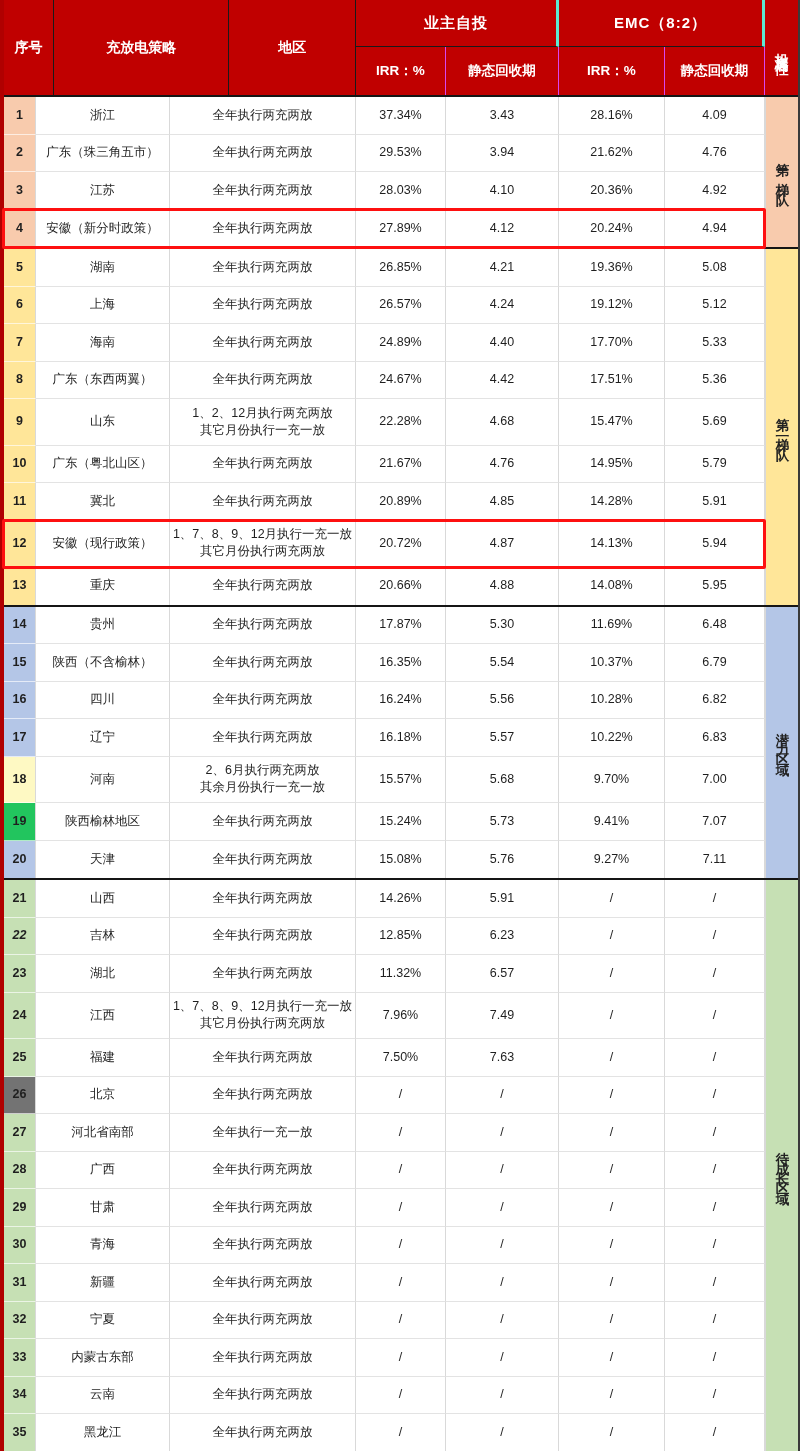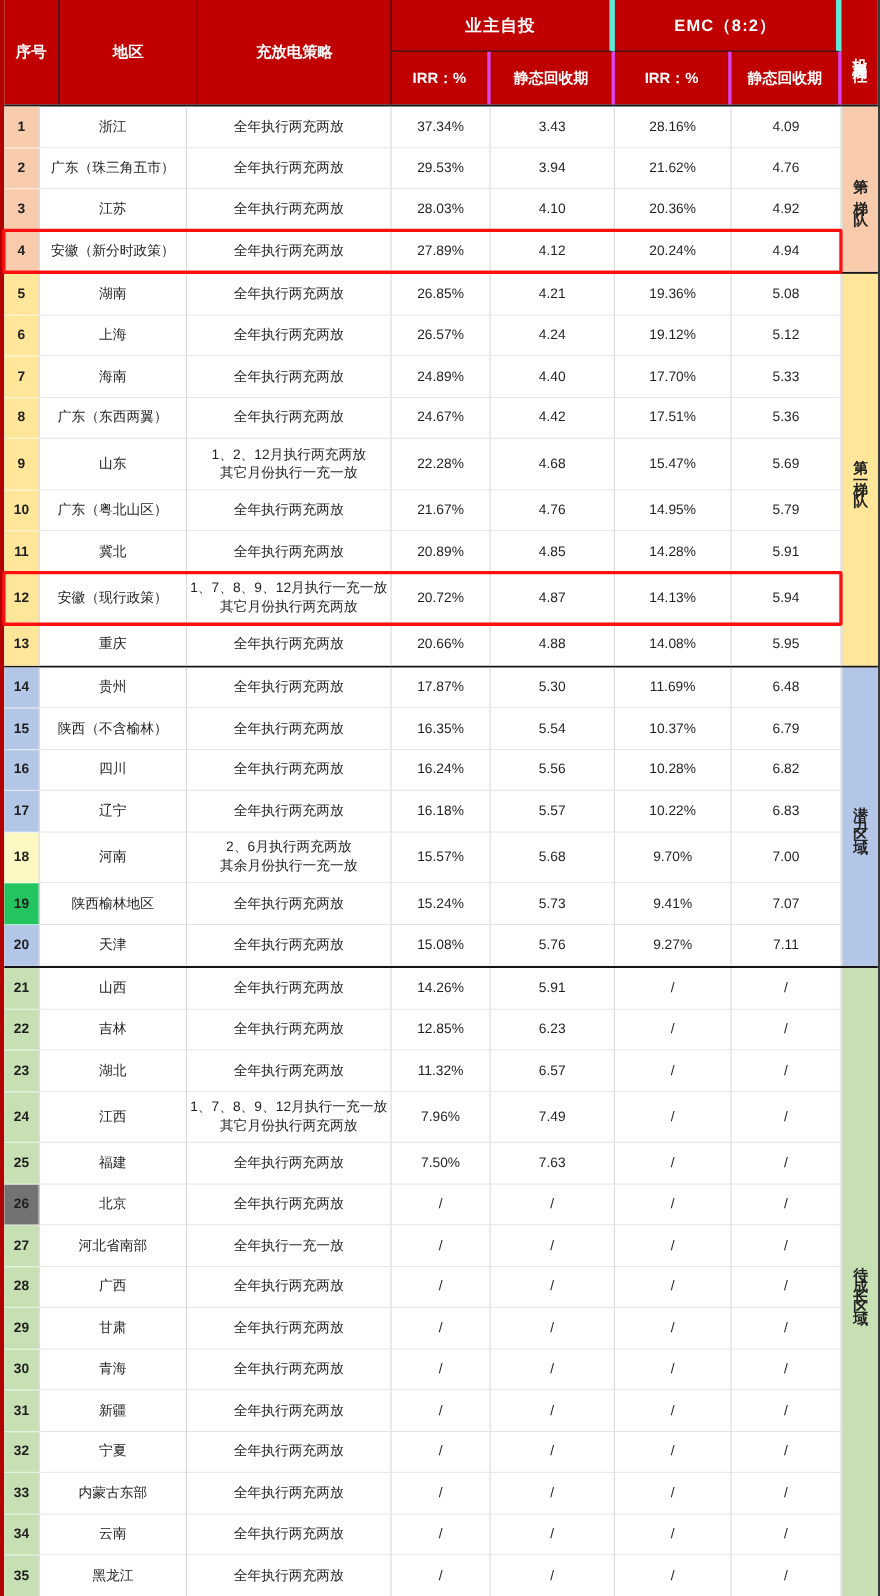--- a/index.html
+++ b/index.html
@@ -30,27 +30,27 @@
     line-height:1.45;
   }
   .c-no{ width:52px; padding:0 6px; }
   .c-region{ width:134px; }
   .c-strategy{ width:186px; }
   .hgroup{ display:flex; flex-direction:column; }
   .hgroup.owner{ width:203px; }
   .hgroup.emc{ width:206px; }
   .hgroup-title{
     height:47px; display:flex; align-items:center; justify-content:center;
-    border-bottom:1px solid #1a1a1a; border-right:5px solid #5eead4;
+    border-bottom:1px solid #1a1a1a; border-right:3px solid #5eead4;
     font-size:15px; letter-spacing:1px;
   }
   .hgroup-subs{ display:flex; flex:1; }
   .hsub{
     display:flex; align-items:center; justify-content:center;
-    border-right:3px solid #d946ef;
+    border-right:1px solid #d946ef;
     font-size:13.5px;
   }
   .owner .hsub.s1{ width:90px; } .owner .hsub.s2{ width:113px; }
   .emc .hsub.s1{ width:106px; } .emc .hsub.s2{ width:100px; }
   .c-attr-h{
     width:33px; border-right:none;
     writing-mode:vertical-rl; text-orientation:upright;
     letter-spacing:3px; font-size:13.5px;
   }
 
@@ -95,22 +95,22 @@
     z-index:5; pointer-events:none;
   }
 </style>
 </head>
 <body>
 
 <div class="table-wrap">
 
   <div class="thead">
     <div class="hcell c-no">序号</div>
+    <div class="hcell c-strategy">充放电策略</div>
     <div class="hcell c-region">地区</div>
-    <div class="hcell c-strategy">充放电策略</div>
 
     <div class="hgroup owner">
       <div class="hgroup-title">业主自投</div>
       <div class="hgroup-subs">
         <div class="hsub s1">IRR：%</div>
         <div class="hsub s2">静态回收期</div>
       </div>
     </div>
 
     <div class="hgroup emc">
@@ -372,21 +372,21 @@
     <div class="cell b-region">山西</div>
     <div class="cell b-strategy">
               <div>全年执行两充两放</div>
             </div>
     <div class="cell b-irr1 num">14.26%</div>
     <div class="cell b-pb1 num">5.91</div>
     <div class="cell b-irr2 num">/</div>
     <div class="cell b-pb2 num">/</div>
   </div>
           <div class="row">
-    <div class="cell b-no" style="background: rgb(198, 224, 180);">22</div>
+    <div class="cell b-no" style="background: rgb(198, 224, 180); font-style: italic;">22</div>
     <div class="cell b-region">吉林</div>
     <div class="cell b-strategy">
               <div>全年执行两充两放</div>
             </div>
     <div class="cell b-irr1 num">12.85%</div>
     <div class="cell b-pb1 num">6.23</div>
     <div class="cell b-irr2 num">/</div>
     <div class="cell b-pb2 num">/</div>
   </div>
           <div class="row">

